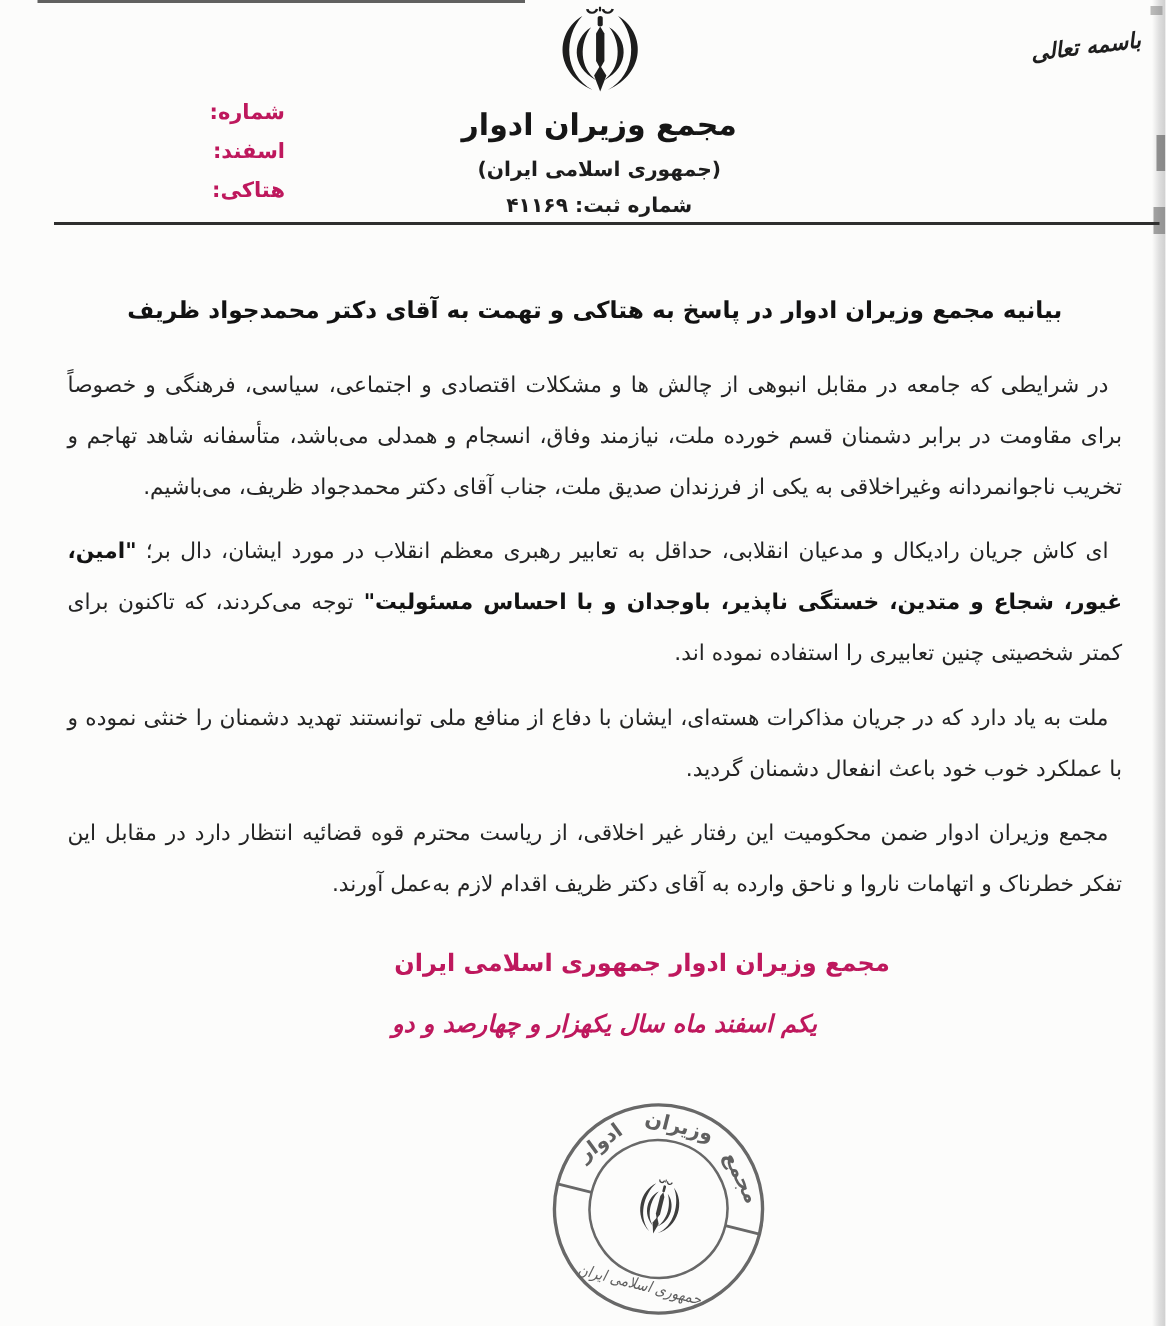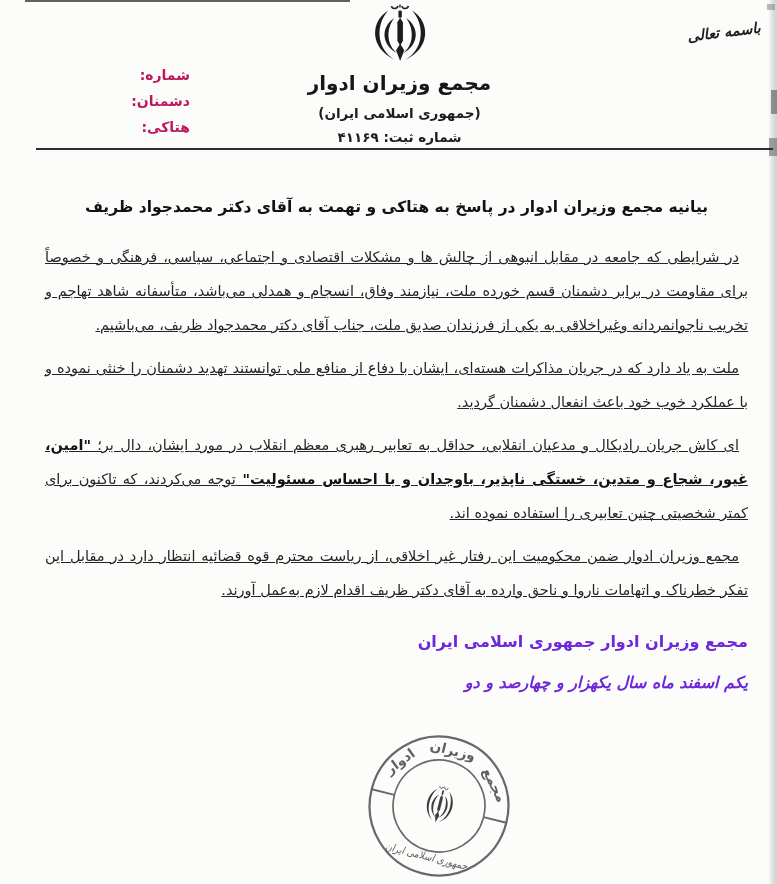--- a/index.html
+++ b/index.html
@@ -32,24 +32,24 @@
   .hfields { position:absolute; top:62px; right:587px; text-align:right;
     font-size:14px; font-weight:bold; color:#be185d; }
   .hfields div { line-height:26px; }
 
   .rule { position:absolute; top:148px; left:36px; right:4px; height:2px; background:#2e2e2e; }
 
   .content { position:absolute; top:194px; left:45px; right:29px; z-index:2; }
   .title { text-align:center; font-weight:bold; font-size:15.5px; color:#121212;
     margin:0 0 20px 0; line-height:26px; }
   .content p { margin:0 0 9px 0; font-size:14.5px; line-height:34px;
-    text-align:justify; text-indent:9px; color:#242424;text-decoration:underline; }
+    text-align:justify; text-indent:9px; color:#242424; }
   .bq { font-weight:bold; color:#131313; }
 
-  .sig { font-weight:bold; font-size:16px; color:#6d28d9; text-align:right; line-height:26px; }
+  .sig { font-weight:bold; font-size:16px; color:#be185d; text-align:center; line-height:26px; }
   .sig1 { margin-top:22px; padding-left:63px; }
   .sig2 { margin-top:15px; padding-left:13px;font-style:italic; }
 
   .stamp { position:absolute; left:364px; top:731px; width:150px; height:150px;
     z-index:1; transform:rotate(14deg); opacity:.85; }
 </style>
 </head>
 <body>
 
 <div class="page">
@@ -84,34 +84,34 @@
   </div>
 
   <div class="org-block">
     <div class="org-name">مجمع وزیران ادوار</div>
     <div class="org-sub">(جمهوری اسلامی ایران)</div>
     <div class="org-reg">شماره ثبت: ۴۱۱۶۹</div>
   </div>
 
   <div class="hfields">
     <div>شماره:</div>
-    <div>دشمنان:</div>
+    <div>اسفند:</div>
     <div>هتاکی:</div>
   </div>
 
   <div class="rule"></div>
 
   <div class="content">
     <div class="title">بیانیه مجمع وزیران ادوار در پاسخ به هتاکی و تهمت به آقای دکتر محمدجواد ظریف</div>
 
     <p>در شرایطی که جامعه در مقابل انبوهی از چالش ها و مشکلات اقتصادی و اجتماعی، سیاسی، فرهنگی و خصوصاً برای مقاومت در برابر دشمنان قسم خورده ملت، نیازمند وفاق، انسجام و همدلی می‌باشد، متأسفانه شاهد تهاجم و تخریب ناجوانمردانه وغیراخلاقی به یکی از فرزندان صدیق ملت، جناب آقای دکتر محمدجواد ظریف، می‌باشیم.</p>
 
+    <p><span>ای کاش جریان رادیکال و مدعیان انقلابی، حداقل به تعابیر رهبری معظم انقلاب در مورد ایشان، دال بر؛ </span><span class="bq">"امین، غیور، شجاع و متدین، خستگی ناپذیر، باوجدان و با احساس مسئولیت" </span><span>توجه می‌کردند، که تاکنون برای کمتر شخصیتی چنین تعابیری را استفاده نموده اند.</span></p>
+
     <p>ملت به یاد دارد که در جریان مذاکرات هسته‌ای، ایشان با دفاع از منافع ملی توانستند تهدید دشمنان را خنثی نموده و با عملکرد خوب خود باعث انفعال دشمنان گردید.</p>
-
-    <p><span>ای کاش جریان رادیکال و مدعیان انقلابی، حداقل به تعابیر رهبری معظم انقلاب در مورد ایشان، دال بر؛ </span><span class="bq">"امین، غیور، شجاع و متدین، خستگی ناپذیر، باوجدان و با احساس مسئولیت" </span><span>توجه می‌کردند، که تاکنون برای کمتر شخصیتی چنین تعابیری را استفاده نموده اند.</span></p>
     <p>مجمع وزیران ادوار ضمن محکومیت این رفتار غیر اخلاقی، از ریاست محترم قوه قضائیه انتظار دارد در مقابل این تفکر خطرناک و اتهامات ناروا و ناحق وارده به آقای دکتر ظریف اقدام لازم به‌عمل آورند.</p>
 
     <div class="sig sig1">مجمع وزیران ادوار جمهوری اسلامی ایران</div>
     <div class="sig sig2">یکم اسفند ماه سال یکهزار و چهارصد و دو</div>
   </div>
 
   <div class="stamp">
     <svg width="150" height="150" viewBox="0 0 160 160" aria-hidden="true">
       <g stroke="#4f4f4f" fill="none">
         <circle cx="80" cy="80" r="74" stroke-width="2.4"></circle>

